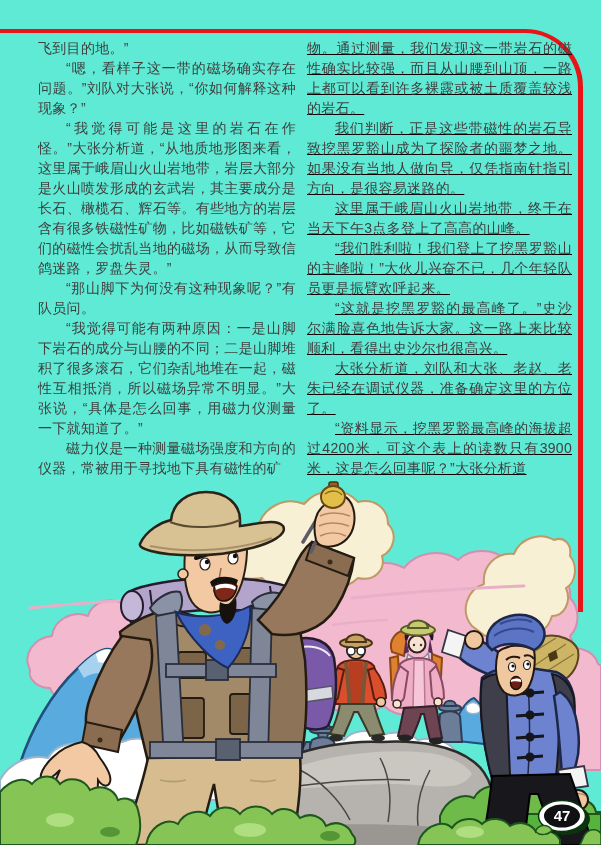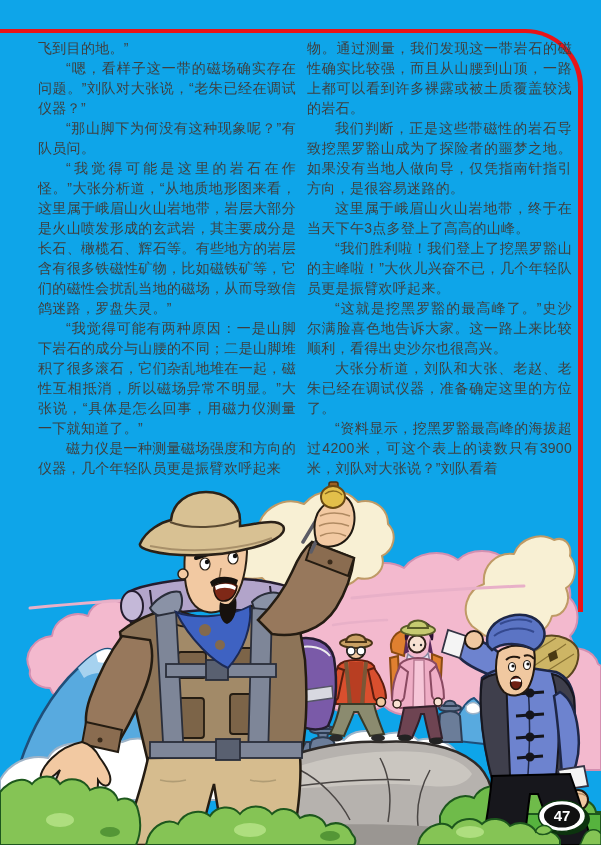--- a/index.html
+++ b/index.html
@@ -1,52 +1,52 @@
 <!DOCTYPE html>
 <html><head>
 <meta charset="utf-8">
 <style>
   html,body{margin:0;padding:0;background:#ffffff;}
-  .page{position:relative;width:601px;height:845px;background:#0ea5e9;overflow:hidden;
+  .page{position:relative;width:601px;height:845px;background:#5eead4;overflow:hidden;
         font-family:"Liberation Sans","DejaVu Sans",sans-serif;}
   .red-frame{position:absolute;left:0;top:29px;width:578px;height:579px;
              border-top:4px solid #e81418;border-right:5px solid #e81418;
              border-top-right-radius:58px;pointer-events:none;}
   .text-columns{position:absolute;left:38px;top:38px;width:534px;display:flex;gap:11px;}
   .col{width:258px;}
-  .col.right{width:265px;}
+  .col.right{width:265px;text-decoration:underline;}
   .col p{margin:0;font-size:14px;line-height:20px;color:#3f3f3f;text-align:justify;
          text-indent:2em;letter-spacing:0.3px;word-break:break-all;}
   .col p.cont{text-indent:0;}
   .illus{position:absolute;left:0;top:440px;width:601px;height:405px;}
 </style>
 </head>
 <body>
 
 <div class="page">
 
   <div class="red-frame"></div>
 
   <div class="text-columns">
     <div class="col">
       <p class="cont">飞到目的地。”</p>
-      <p>“嗯，看样子这一带的磁场确实存在问题。”刘队对大张说，“老朱已经在调试仪器？”</p>
+      <p>“嗯，看样子这一带的磁场确实存在问题。”刘队对大张说，“你如何解释这种现象？”</p>
+      <p>“我觉得可能是这里的岩石在作怪。”大张分析道，“从地质地形图来看，这里属于峨眉山火山岩地带，岩层大部分是火山喷发形成的玄武岩，其主要成分是长石、橄榄石、辉石等。有些地方的岩层含有很多铁磁性矿物，比如磁铁矿等，它们的磁性会扰乱当地的磁场，从而导致信鸽迷路，罗盘失灵。”</p>
       <p>“那山脚下为何没有这种现象呢？”有队员问。</p>
-      <p>“我觉得可能是这里的岩石在作怪。”大张分析道，“从地质地形图来看，这里属于峨眉山火山岩地带，岩层大部分是火山喷发形成的玄武岩，其主要成分是长石、橄榄石、辉石等。有些地方的岩层含有很多铁磁性矿物，比如磁铁矿等，它们的磁性会扰乱当地的磁场，从而导致信鸽迷路，罗盘失灵。”</p>
       <p>“我觉得可能有两种原因：一是山脚下岩石的成分与山腰的不同；二是山脚堆积了很多滚石，它们杂乱地堆在一起，磁性互相抵消，所以磁场异常不明显。”大张说，“具体是怎么回事，用磁力仪测量一下就知道了。”</p>
-      <p>磁力仪是一种测量磁场强度和方向的仪器，几个年轻队员更是振臂欢呼起来</p>
+      <p>磁力仪是一种测量磁场强度和方向的仪器，常被用于寻找地下具有磁性的矿</p>
     </div>
     <div class="col right">
       <p class="cont">物。通过测量，我们发现这一带岩石的磁性确实比较强，而且从山腰到山顶，一路上都可以看到许多裸露或被土质覆盖较浅的岩石。</p>
       <p>我们判断，正是这些带磁性的岩石导致挖黑罗豁山成为了探险者的噩梦之地。如果没有当地人做向导，仅凭指南针指引方向，是很容易迷路的。</p>
       <p>这里属于峨眉山火山岩地带，终于在当天下午3点多登上了高高的山峰。</p>
       <p>“我们胜利啦！我们登上了挖黑罗豁山的主峰啦！”大伙儿兴奋不已，几个年轻队员更是振臂欢呼起来。</p>
       <p>“这就是挖黑罗豁的最高峰了。”史沙尔满脸喜色地告诉大家。这一路上来比较顺利，看得出史沙尔也很高兴。</p>
       <p>大张分析道，刘队和大张、老赵、老朱已经在调试仪器，准备确定这里的方位了。</p>
-      <p>“资料显示，挖黑罗豁最高峰的海拔超过4200米，可这个表上的读数只有3900米，刘队对大张说？”刘队看着</p>
+      <p>“资料显示，挖黑罗豁最高峰的海拔超过4200米，可这个表上的读数只有3900米，这是怎么回事呢？”大张分析道</p>
     </div>
   </div>
 
   <svg class="illus" viewBox="0 0 601 405">
 
     <g stroke-linejoin="round">
       <path d="M30,230 C22,214 34,198 52,196 C54,180 72,170 88,176 C92,162 110,156 124,164 C138,158 154,164 158,178 C172,178 182,190 178,202 C190,210 188,226 176,232 C180,244 170,254 156,252 C150,262 134,266 122,258 C112,268 94,268 86,258 C72,264 54,260 50,248 C38,248 28,240 30,230 Z" fill="#f3b9ce" stroke="#d38fb0" stroke-width="2"></path>
       <path d="M186,250 C176,226 188,204 210,200 C212,180 232,168 252,174 C258,154 280,144 300,152 C310,136 334,130 352,140 C362,124 386,118 404,128 C416,112 442,108 458,120 C470,108 494,108 506,120 C522,112 542,118 548,132 C562,132 572,144 570,158 C580,168 580,186 570,196 C578,210 570,226 556,230 C558,244 546,256 530,254 C520,268 498,272 484,262 C472,274 450,276 438,266 C422,278 396,278 384,266 C366,276 340,276 326,264 C306,272 280,270 268,258 C246,266 214,264 200,254 Z" fill="#f3b9ce" stroke="#d38fb0" stroke-width="2"></path>
       <path d="M232,128 C222,108 236,88 258,88 C262,68 284,56 304,64 C318,48 344,46 358,62 C374,58 388,68 388,84 C398,94 394,110 382,116 C386,130 374,142 358,138 C346,150 322,152 310,142 C296,152 272,150 262,138 C248,140 234,138 232,128 Z" fill="#f8f0d4" stroke="#bf9a66" stroke-width="2"></path>
       <path d="M472,186 C460,172 466,150 484,144 C482,126 496,112 514,114 C520,98 540,92 554,100 C564,96 572,104 570,116 C578,126 576,142 566,148 C572,162 564,176 552,176 C548,190 536,198 522,194 C508,202 488,200 480,192 Z" fill="#f8f0d4" stroke="#bf9a66" stroke-width="2"></path>

